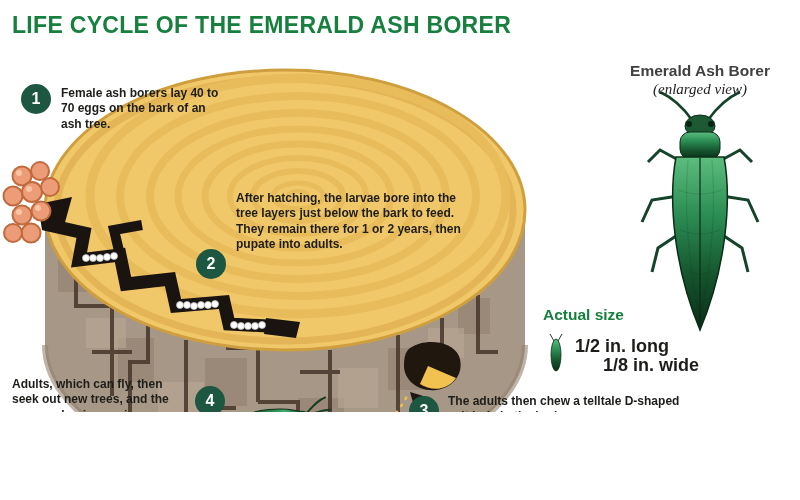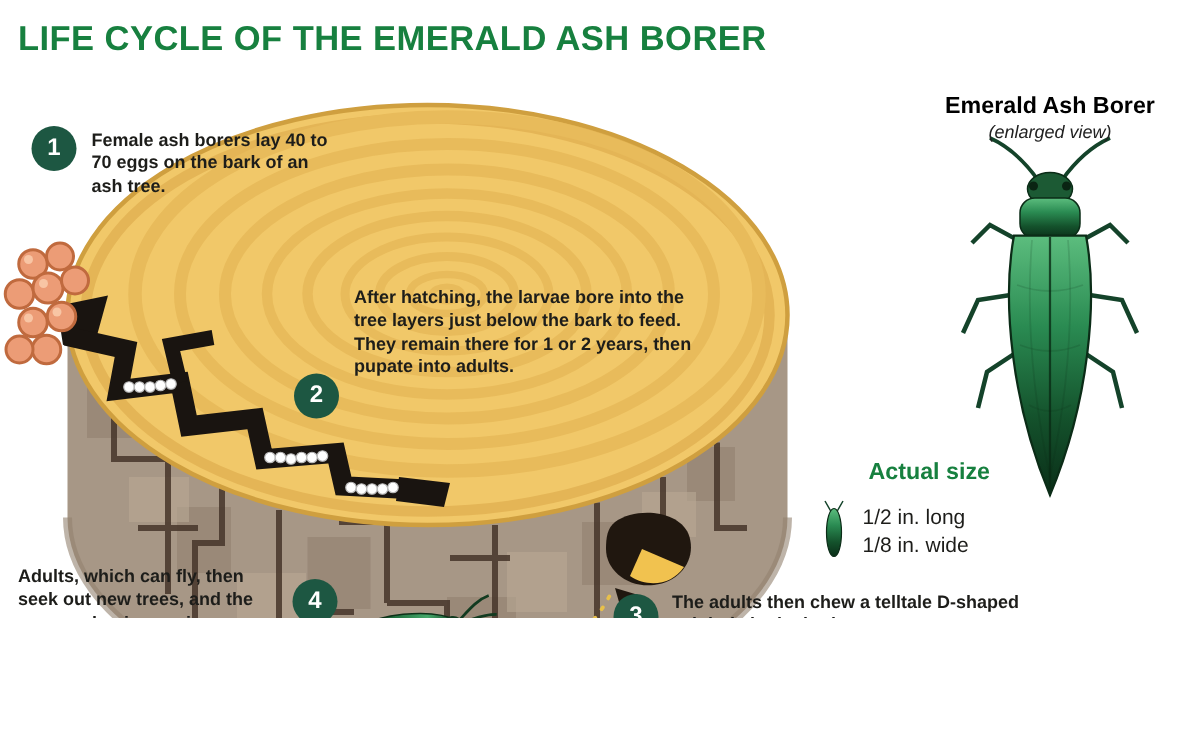--- a/index.html
+++ b/index.html
@@ -10,27 +10,27 @@
   .badge{position:absolute;width:30px;height:30px;border-radius:50%;background:#1d5742;
          color:#fff;font-weight:700;font-size:16px;display:flex;align-items:center;
          justify-content:center;}
   .step-text{position:absolute;margin:0;font-size:12px;line-height:1.28;font-weight:600;
          color:#1d1d1a;}
   .b1{left:21px;top:84px;} .t1{left:61px;top:86px;width:165px;}
   .b2{left:196px;top:249px;} .t2{left:236px;top:191px;width:232px;}
   .b3{left:409px;top:396px;} .t3{left:448px;top:394px;width:252px;}
   .b4{left:195px;top:386px;} .t4{left:12px;top:377px;width:178px;text-align:left;}
   .caption{position:absolute;left:610px;top:62px;width:180px;text-align:center;}
-  .caption h2{margin:0;font-size:15.5px;font-weight:800;color:#000000;}
-  .caption .sub{font-family:Liberation Sans, sans-serif;font-style:italic;font-size:12px;
+  .caption h2{margin:0;font-size:15.5px;font-weight:800;color:#404040;}
+  .caption .sub{font-family:Liberation Serif, serif;font-style:italic;font-size:15px;
          color:#222;margin-top:1px;}
   .actual-label{position:absolute;left:543px;top:306px;font-size:15.5px;font-weight:800;
-         color:#17803f;margin-left:36px;}
-  .size-line{position:absolute;left:575px;font-size:14px;font-weight:400;color:#1d1d1a;}
-  .sl1{top:336px;} .sl2{top:355px;}
+         color:#17803f;}
+  .size-line{position:absolute;left:575px;font-size:18px;font-weight:700;color:#1d1d1a;}
+  .sl1{top:336px;} .sl2{top:355px;margin-left:28px;}
 </style>
 </head>
 <body>
 
 <div class="stage">
 
   <svg class="art" width="800" height="500" viewBox="0 0 800 500">
     <defs>
       <linearGradient id="gBeetle" x1="0" y1="0" x2="0" y2="1">
         <stop offset="0%" stop-color="#5cbd7e"></stop>

